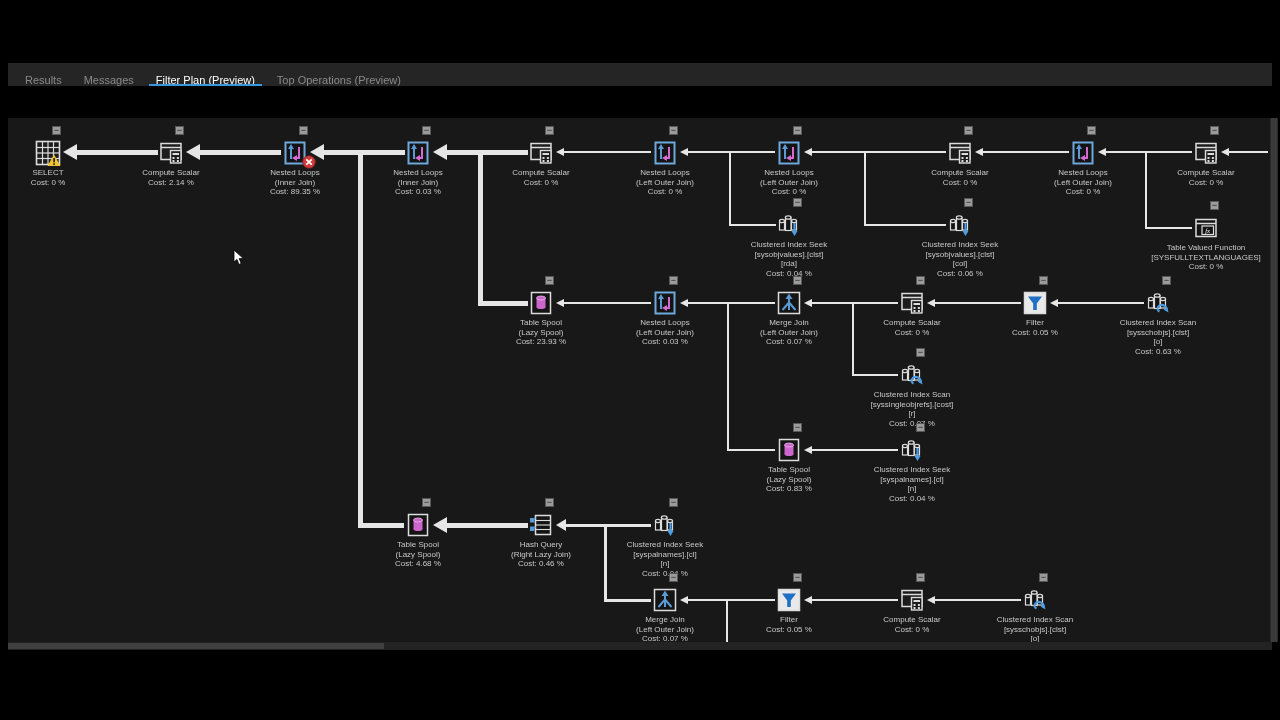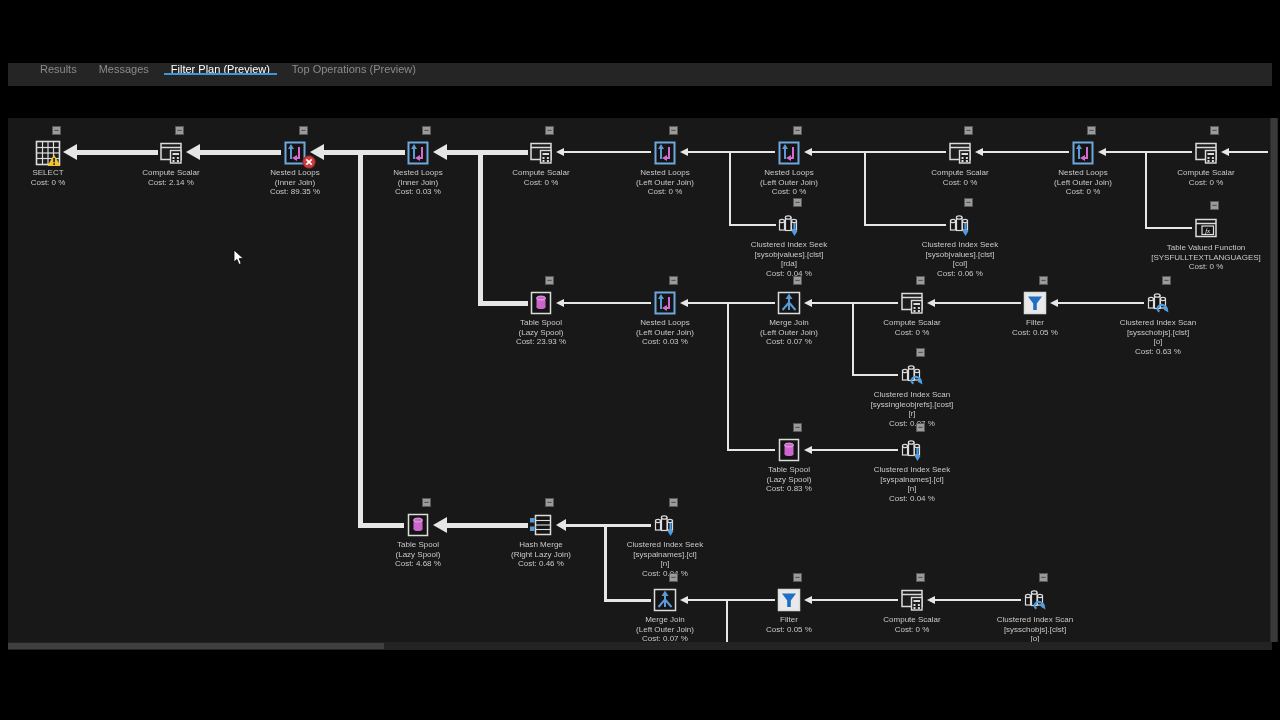--- a/index.html
+++ b/index.html
@@ -1,18 +1,18 @@
 <!DOCTYPE html>
 <html><head>
 <meta charset="utf-8">
 <style>
   html,body{margin:0;padding:0;background:#000;width:1280px;height:720px;overflow:hidden;}
   #stage{position:relative;width:1280px;height:720px;background:#000;font-family:"Liberation Sans",sans-serif;}
   
-  .tabbar{position:absolute;left:8px;top:63px;width:1264px;height:23px;background:#252526;display:flex;align-items:flex-start;padding-left:21px;box-sizing:border-box;}
+  .tabbar{position:absolute;left:8px;top:63px;width:1264px;height:23px;background:#252526;display:flex;align-items:flex-end;padding-left:6px;box-sizing:border-box;}
   .tab{display:flex;align-items:center;padding:0 11px;font-size:11px;color:#8a8a8a;cursor:pointer;position:relative;}
   .tab.active{color:#ffffff;}
   .tab.active::after{content:"";position:absolute;left:4px;right:4px;bottom:0;height:2px;background:#3a96dd;}
   .qheader{position:absolute;left:8px;top:86px;width:1264px;height:32px;background:#1f1f1f;box-sizing:border-box;padding:3px 0 0 3px;}
   .qline{font-family:"DejaVu Sans Mono",monospace;font-size:8.5px;line-height:13px;color:#c8c8c8;white-space:pre;}
   .plan-bg{position:absolute;left:8px;top:118px;width:1264px;height:524px;background:#181818;}
   #plan{position:absolute;left:0;top:118px;width:1280px;height:524px;overflow:hidden;}
   
   .line{position:absolute;background:#e6e6e6;}
   .ah{position:absolute;width:0;height:0;border-style:solid;border-color:transparent;}
@@ -512,21 +512,21 @@
             </g>
     <g stroke="#5b9bd5" stroke-width="1.2">
               <line x1="4.5" y1="8.5" x2="7.5" y2="6"></line>
               <line x1="4.5" y1="16.5" x2="7.5" y2="15"></line>
             </g>
     <rect x="2" y="6" width="4.5" height="4.5" fill="#5b9bd5"></rect>
             <rect x="2" y="14.5" width="4.5" height="4.5" fill="#5b9bd5"></rect>
           </svg></div>
         <div class="minus">−</div>
         <div class="lbls">
-          <div class="lbl">Hash Merge</div>
+          <div class="lbl">Hash Query</div>
           <div class="lbl">(Right Lazy Join)</div>
           <div class="lbl">Cost: 0.46 %</div>
         </div>
       </div>
       <div class="node" style="left: 600px; top: 379px; width: 130px; height: 82px;">
         <div class="icon"><svg width="26" height="26" viewBox="0 0 26 26">
             <g fill="#141414" stroke="#dcdcdc" stroke-width="1.2">
     <rect x="3.5" y="9" width="5" height="9"></rect>
               <ellipse cx="6" cy="9" rx="2.5" ry="1.6"></ellipse>
     <rect x="15.5" y="9" width="5" height="9"></rect>

